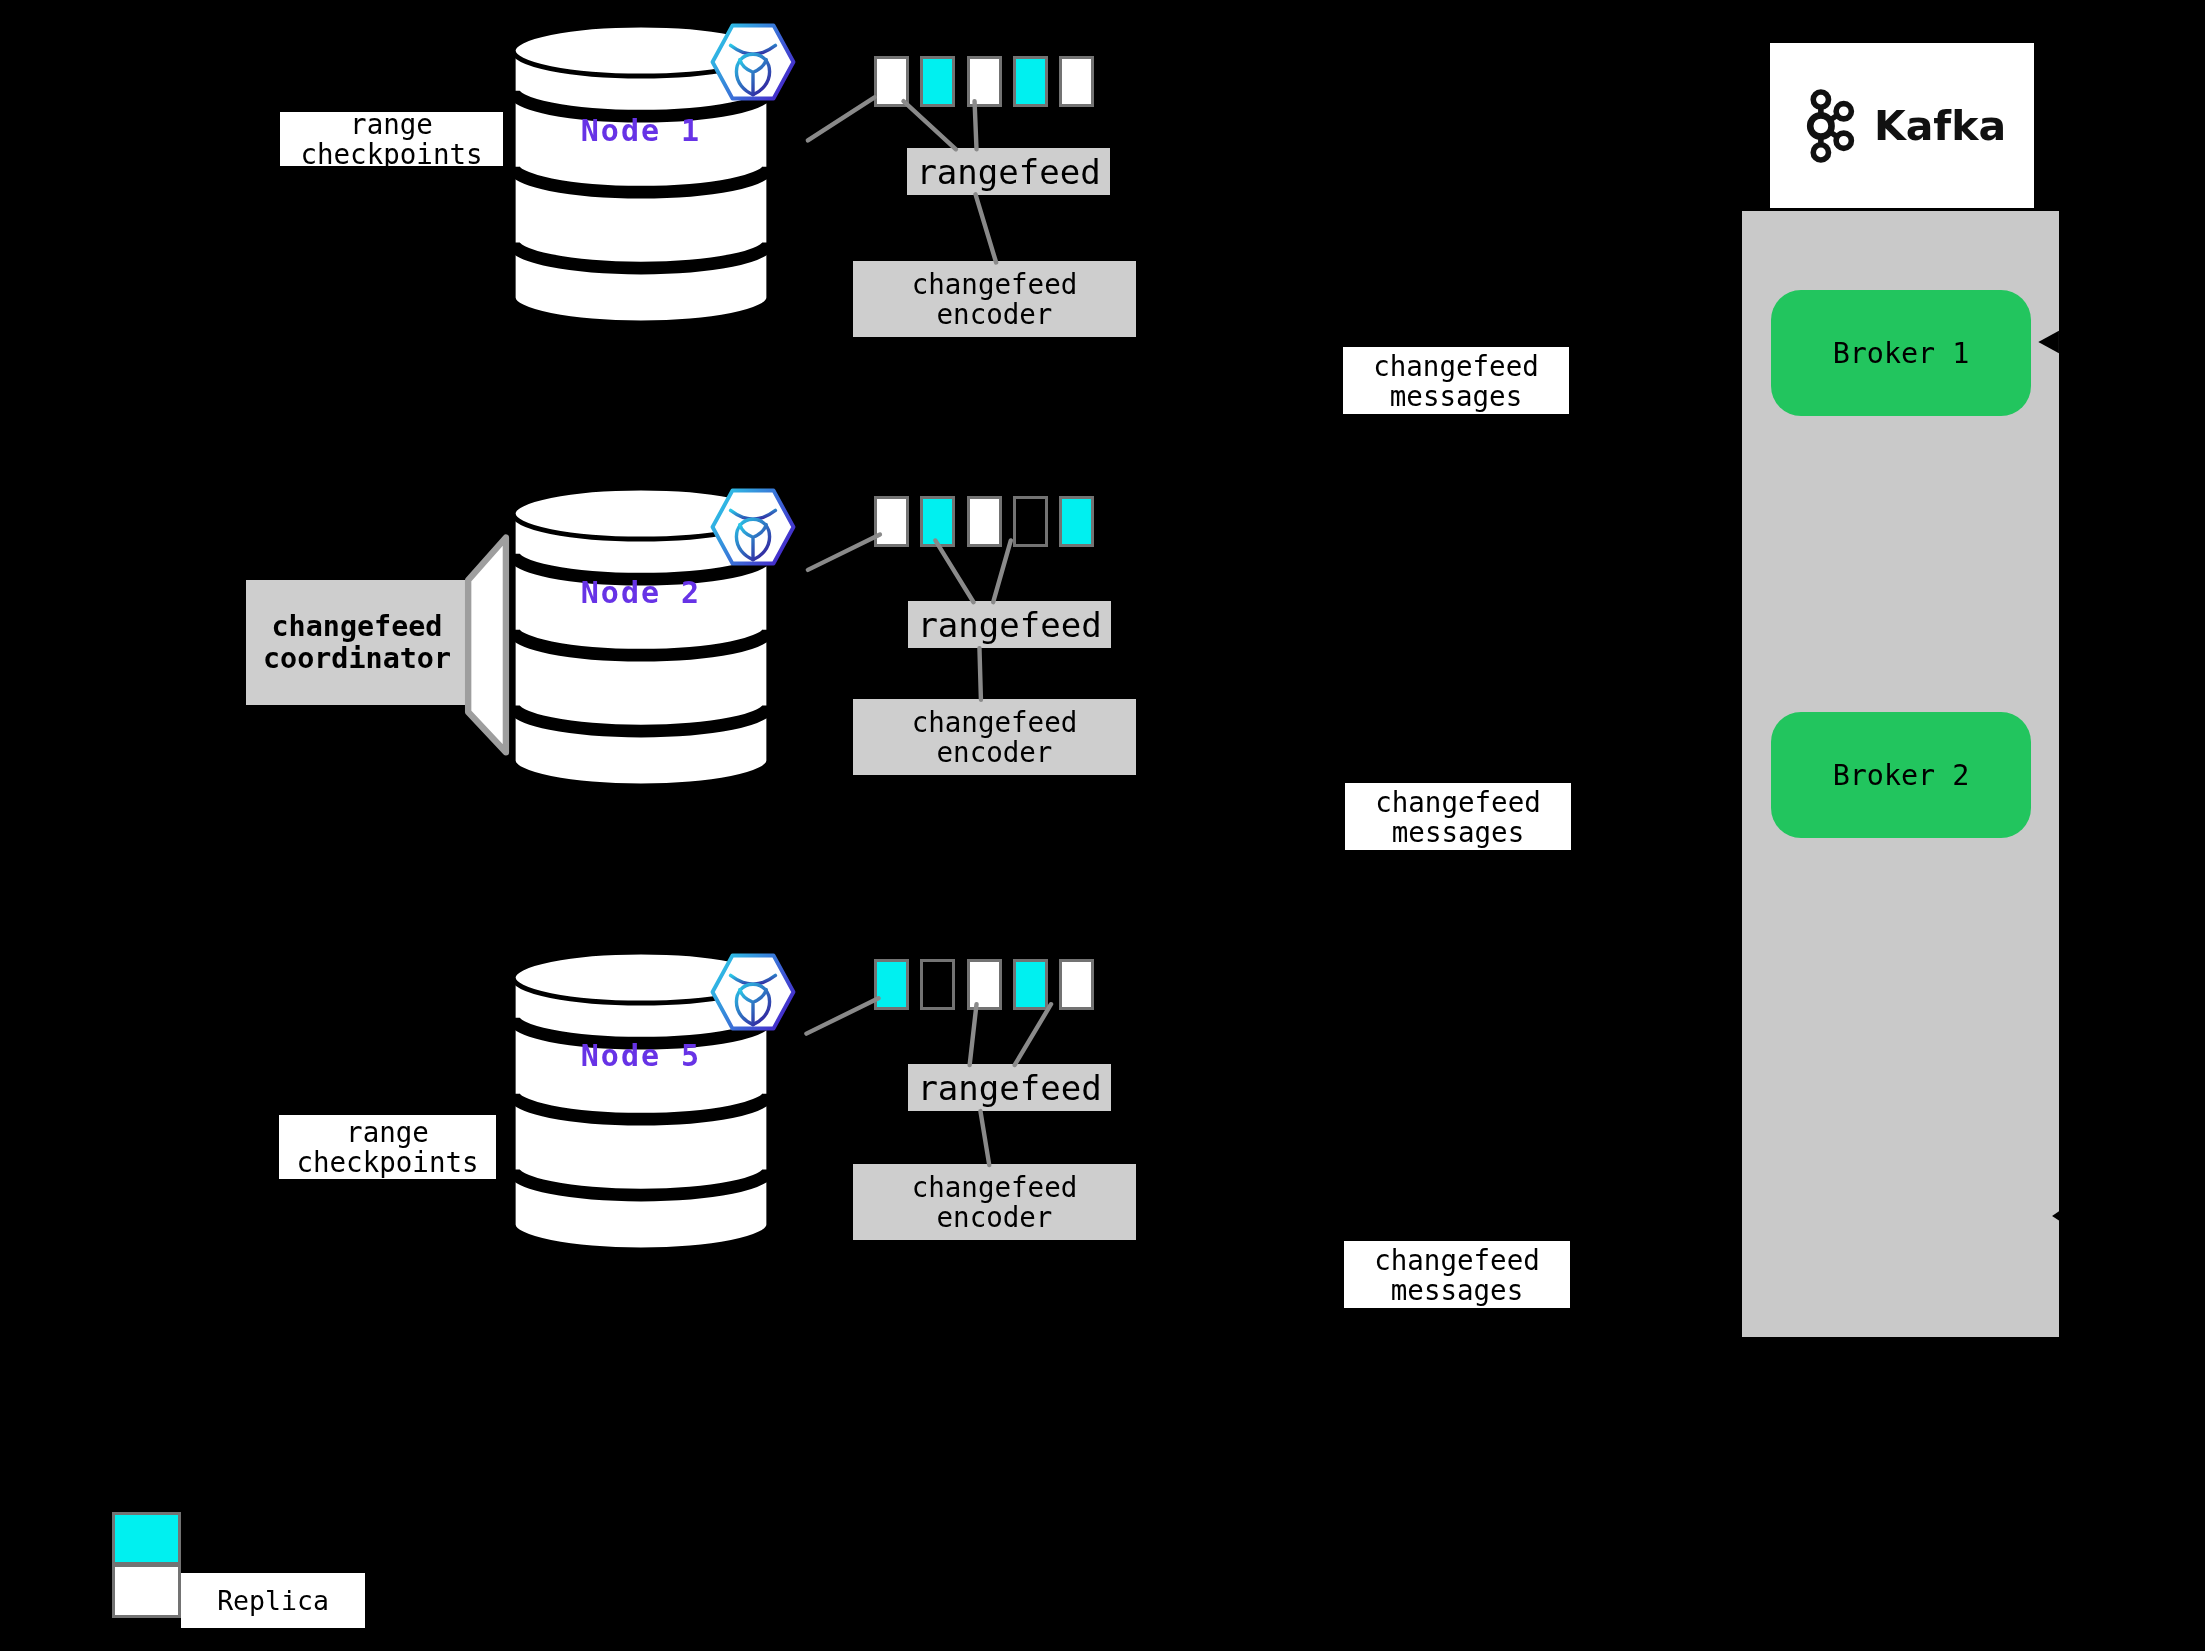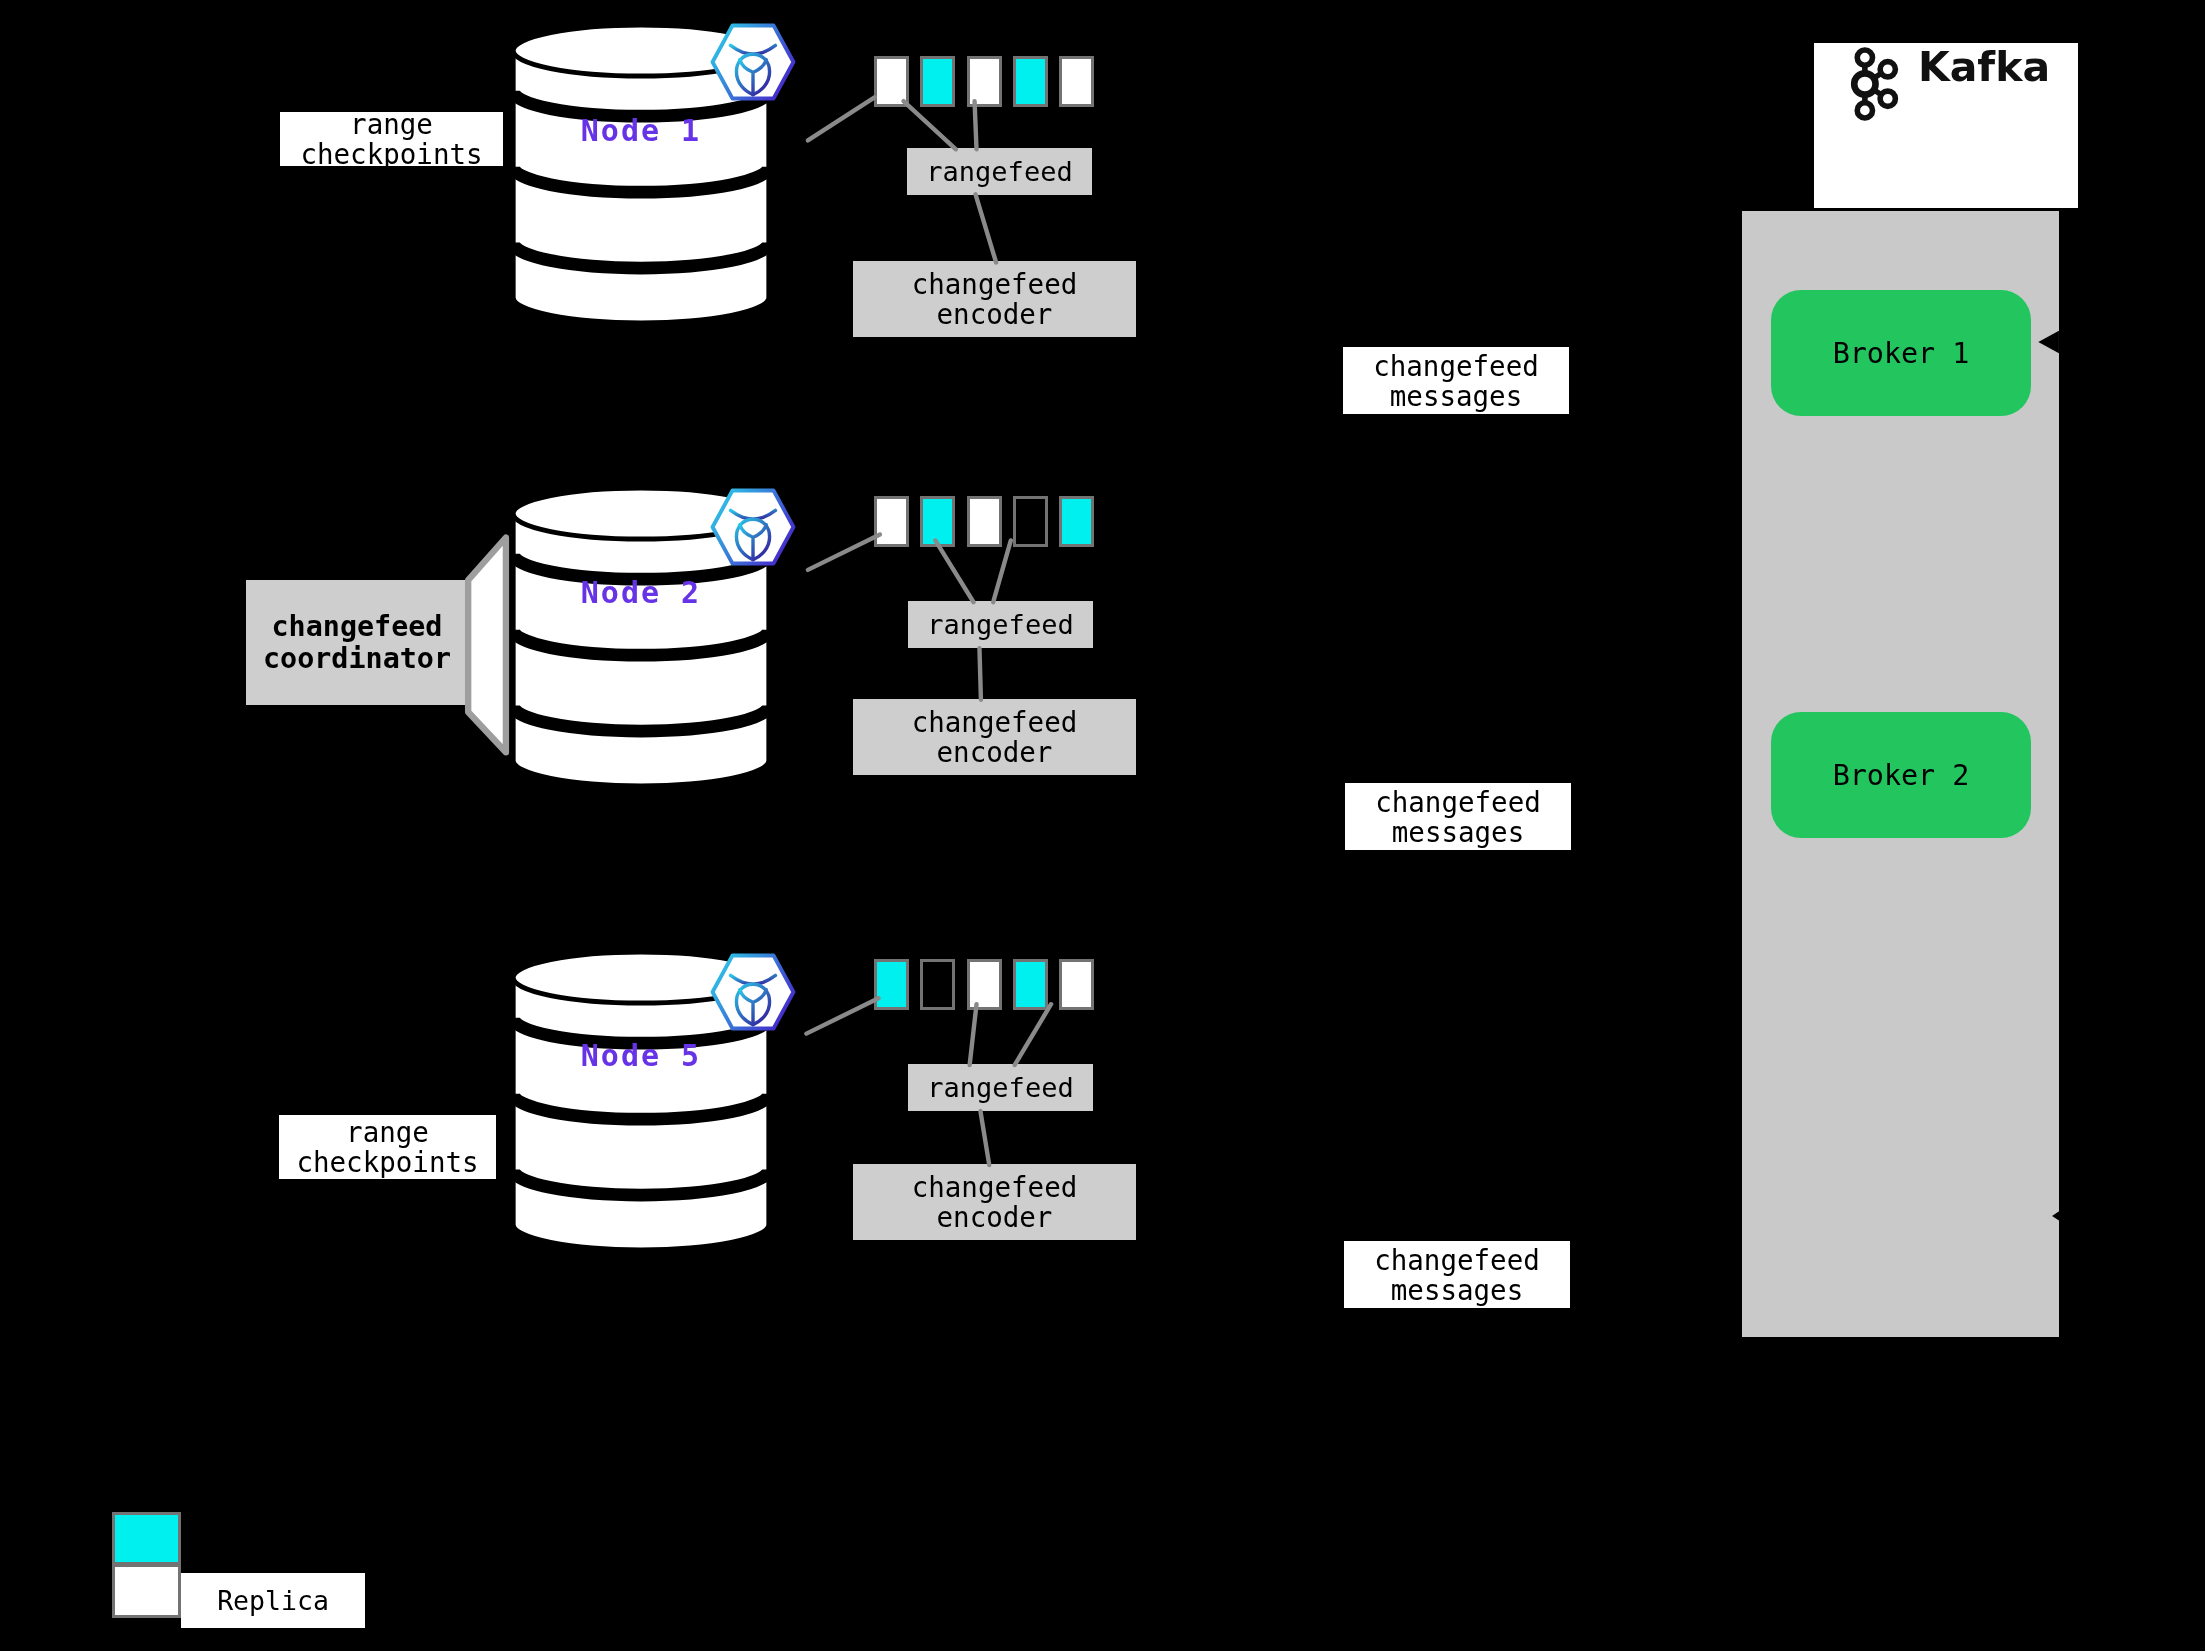--- a/index.html
+++ b/index.html
@@ -16,41 +16,41 @@
     font-family:"DejaVu Sans Mono","Liberation Mono",monospace;
   }
   .abs{position:absolute;box-sizing:border-box;}
   .center{display:flex;align-items:center;justify-content:center;text-align:center;}
   .whitebox{background:#fff;color:#000;}
   .graybox{background:var(--box-gray);color:#000;}
   .label2{font-size:27.5px;line-height:30px;white-space:pre-line;}
   
   .chk{width:223px;font-size:27.5px;line-height:29px;}
   
-  .rangefeed{width:185px;height:47px;font-size:27px;}
+  .rangefeed{width:203px;height:47px;font-size:34px;}
   
   .encoder{width:283px;height:76px;}
   
   .messages{width:226px;height:67px;background:#fff;color:#000;}
   
   .coordinator{left:246px;top:580px;width:222px;height:125px;background:var(--box-gray);
     font-weight:bold;font-size:28.4px;line-height:32px;color:#000;}
   
   .node{left:510px;width:262px;height:304px;}
   .node-label{left:510px;width:262px;height:34px;color:var(--node-purple);
     font-weight:bold;font-size:30px;letter-spacing:2px;}
   
   .squares{left:874px;display:flex;gap:11.3px;}
   .sq{width:29px;height:45px;border:3.4px solid var(--sq-border);background:#fff;}
   .sq.leaseholder{background:var(--teal);}
   .sq.replica{background:#fff;}
   .sq.empty{background:transparent;}
   
   .kafka-box{left:1770px;top:43px;width:264px;height:165px;background:#fff;
-    display:flex;align-items:flex-start;justify-content:center;gap:15px;margin-left:44px;}
+    display:flex;align-items:center;justify-content:center;gap:15px;}
   .kafka-title{font-family:"DejaVu Sans","Liberation Sans",sans-serif;
     font-weight:bold;font-size:41px;color:#111;}
   .panel{left:1742px;top:211px;width:317px;height:1126px;background:var(--panel-gray);}
   .broker{width:260px;background:#22c55e;border-radius:30px;font-size:28.4px;color:#000;}
   
   .pill{left:966px;top:1458px;width:474px;height:52px;background:#fff;border-radius:27px;
     font-size:28.4px;color:#000;}
   
   .legend-sq{left:112px;width:69px;border:3.9px solid var(--sq-border);}
   .legend-lab{background:#fff;color:#000;font-size:26.5px;}

